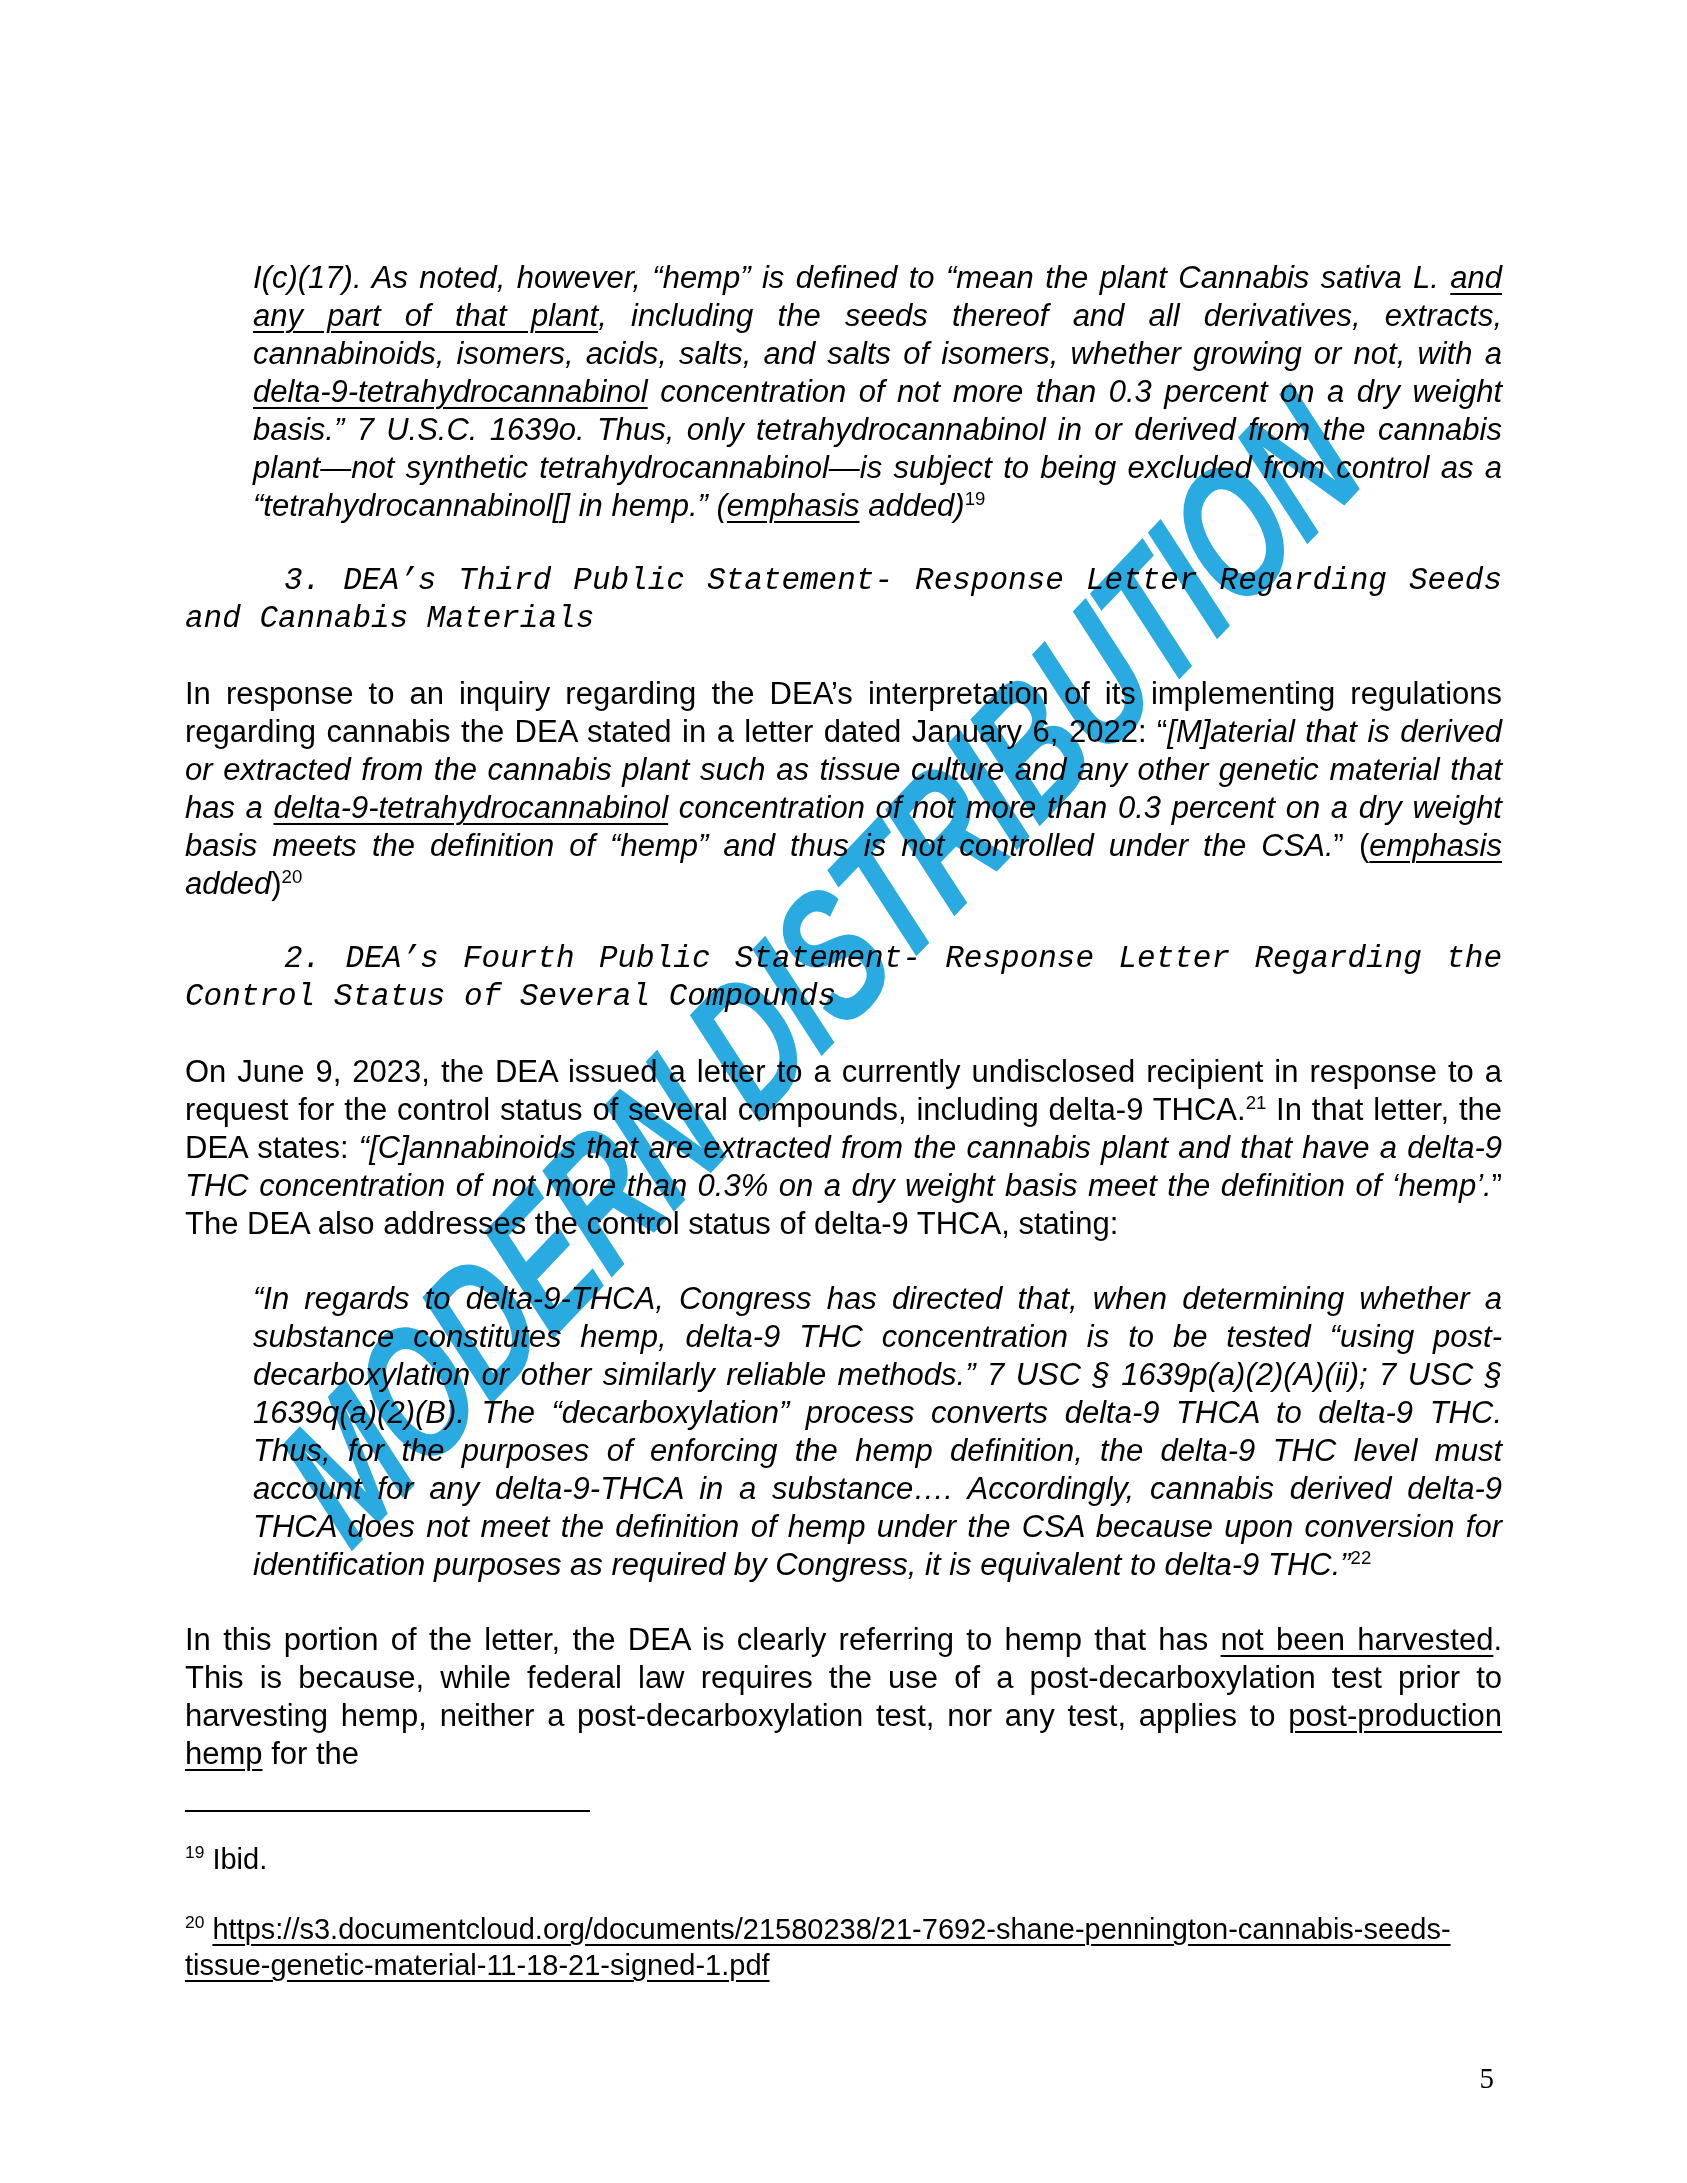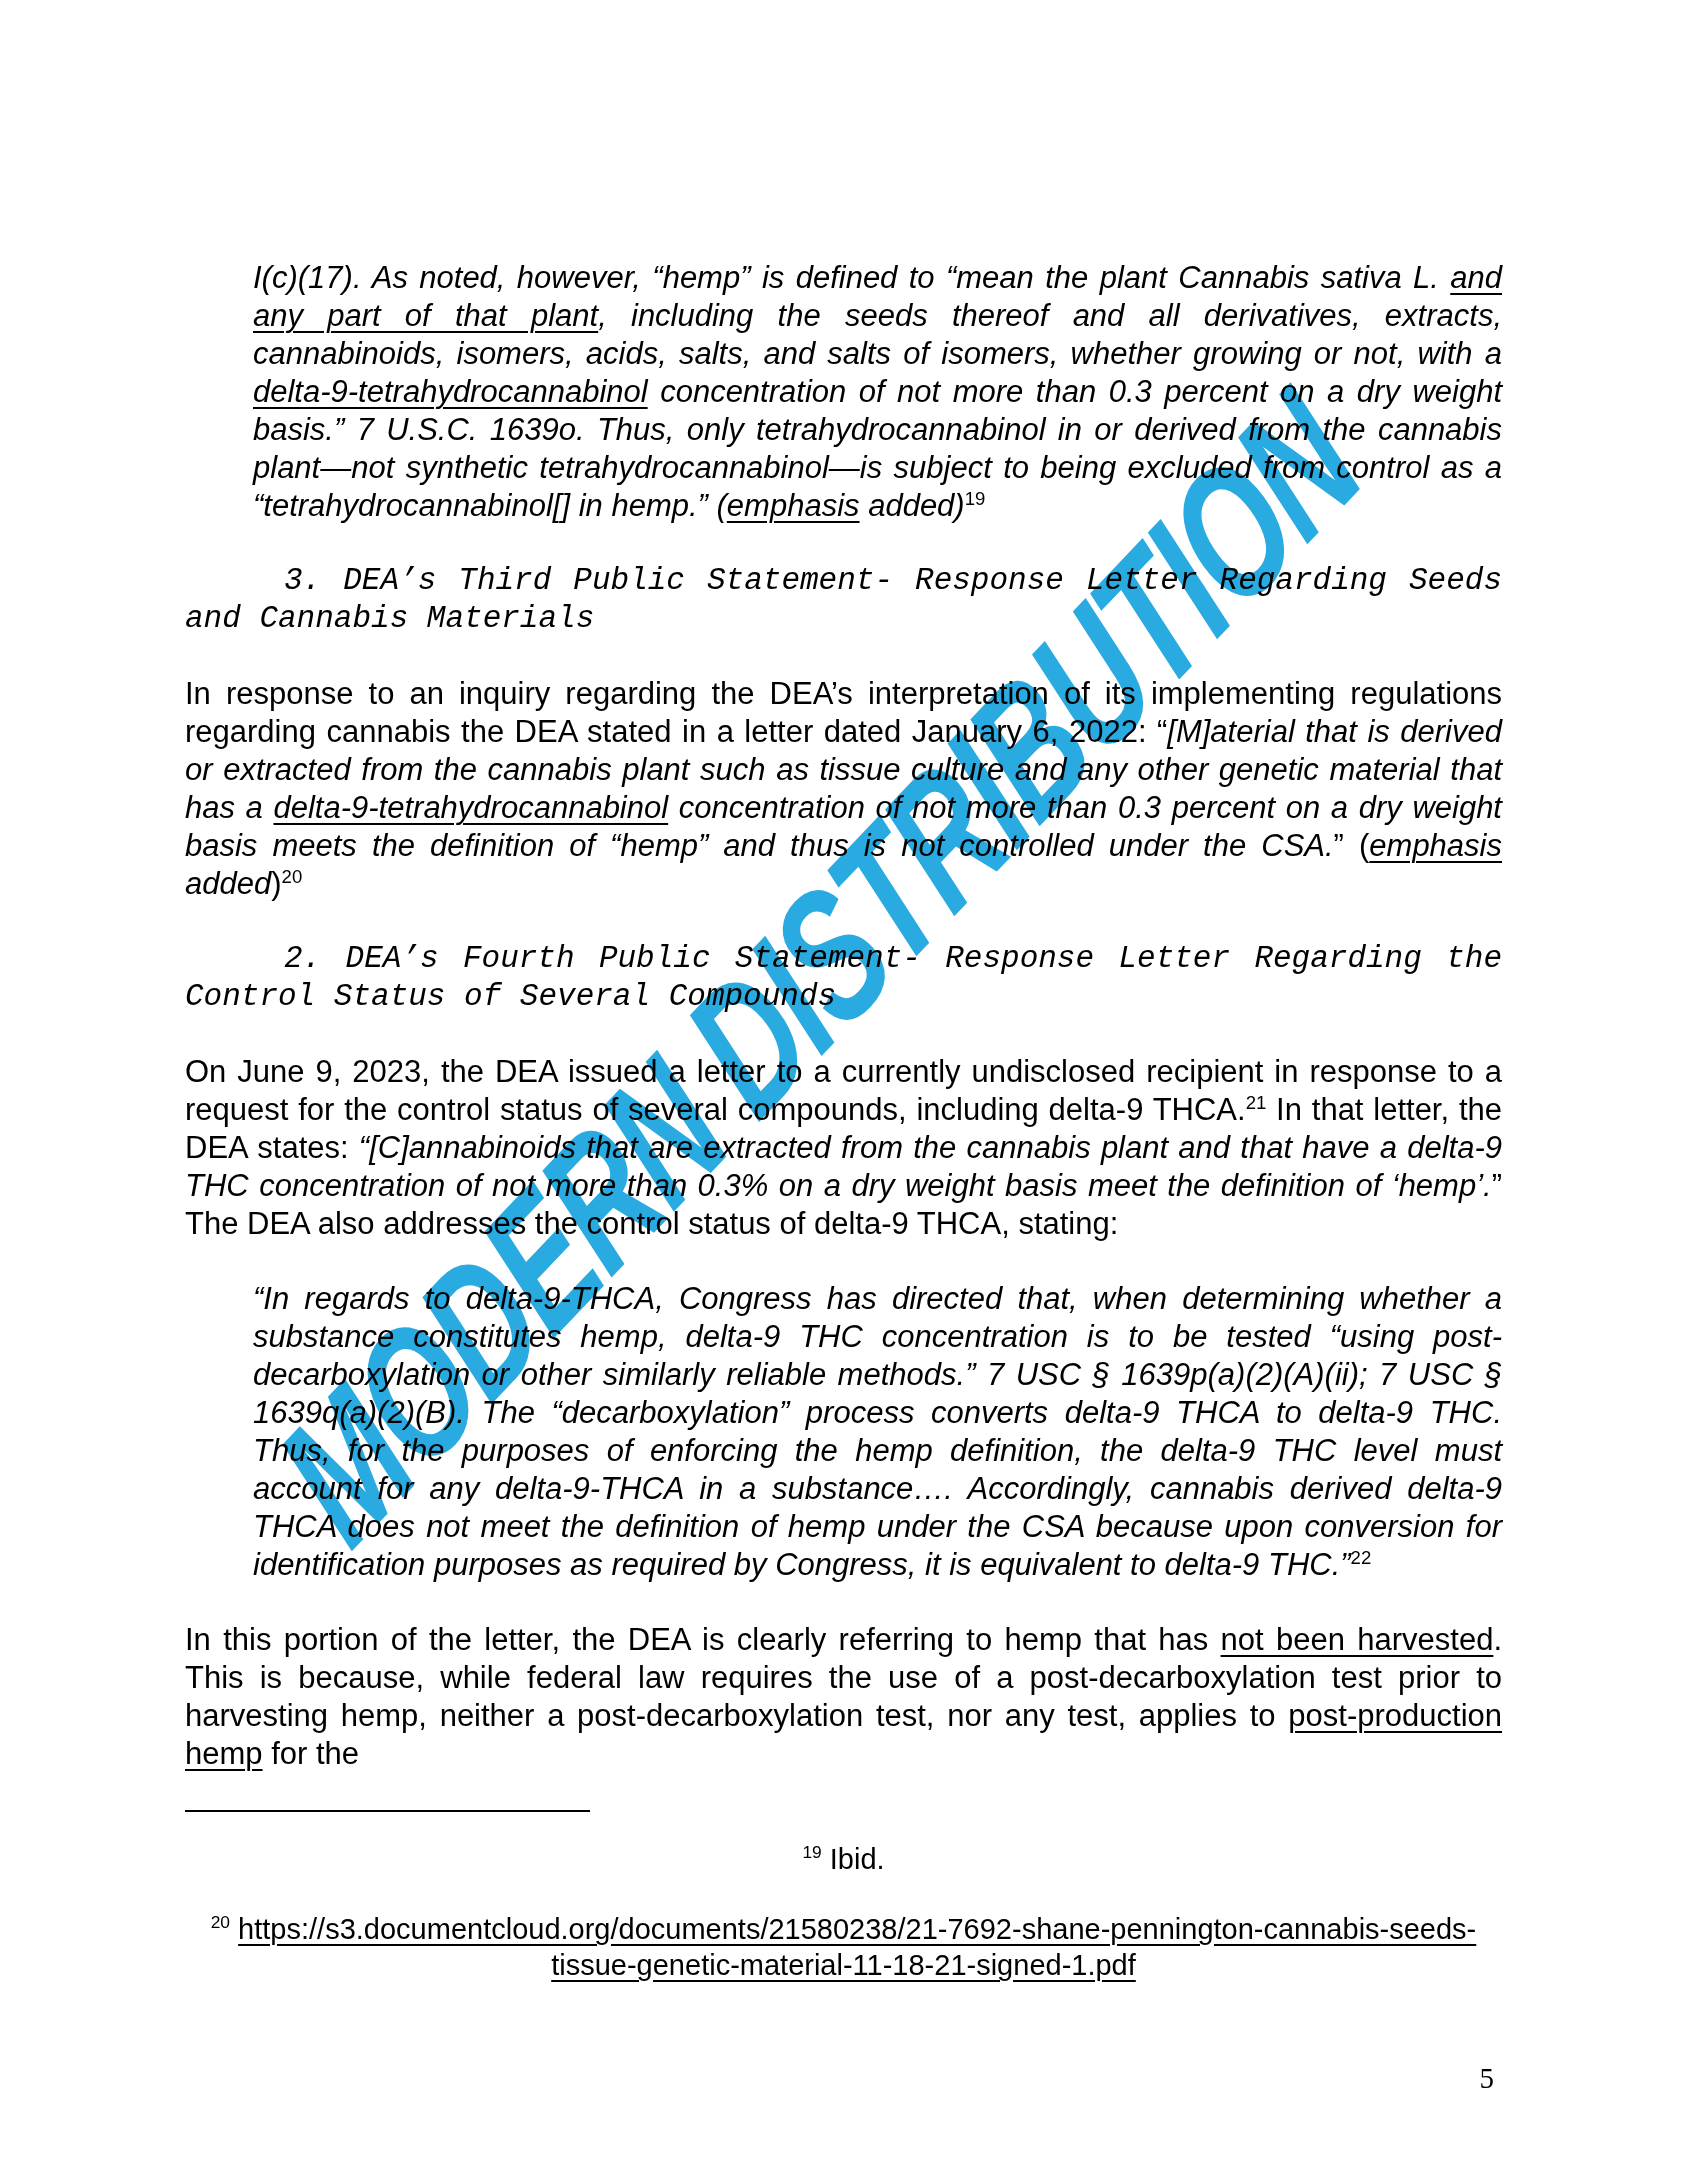--- a/index.html
+++ b/index.html
@@ -46,21 +46,21 @@
   .heading{text-indent:99px;font-family:Liberation Mono, monospace;}
   .it{font-style:italic;}
   .un{text-decoration:underline;text-decoration-thickness:2px;text-underline-offset:4.6px;}
   .sup{font-size:0.6em;vertical-align:super;line-height:0;}
   
   .fn-sep{
     width:405px;height:0;
     border-top:2.6px solid #000;
     margin:24px 0 29px 0;
   }
-  .footnotes{font-size:29px;line-height:36px;text-align:center;}
+  .footnotes{font-size:29px;line-height:36px;text-align:left;}
   .footnote{margin:0 0 34px 0;overflow-wrap:anywhere;}
   
   .page-num{
     position:absolute;
     right:193px; top:2062px;
     font-family:"Liberation Serif", serif;
     font-size:29px;
     z-index:1;
   }
 </style>

